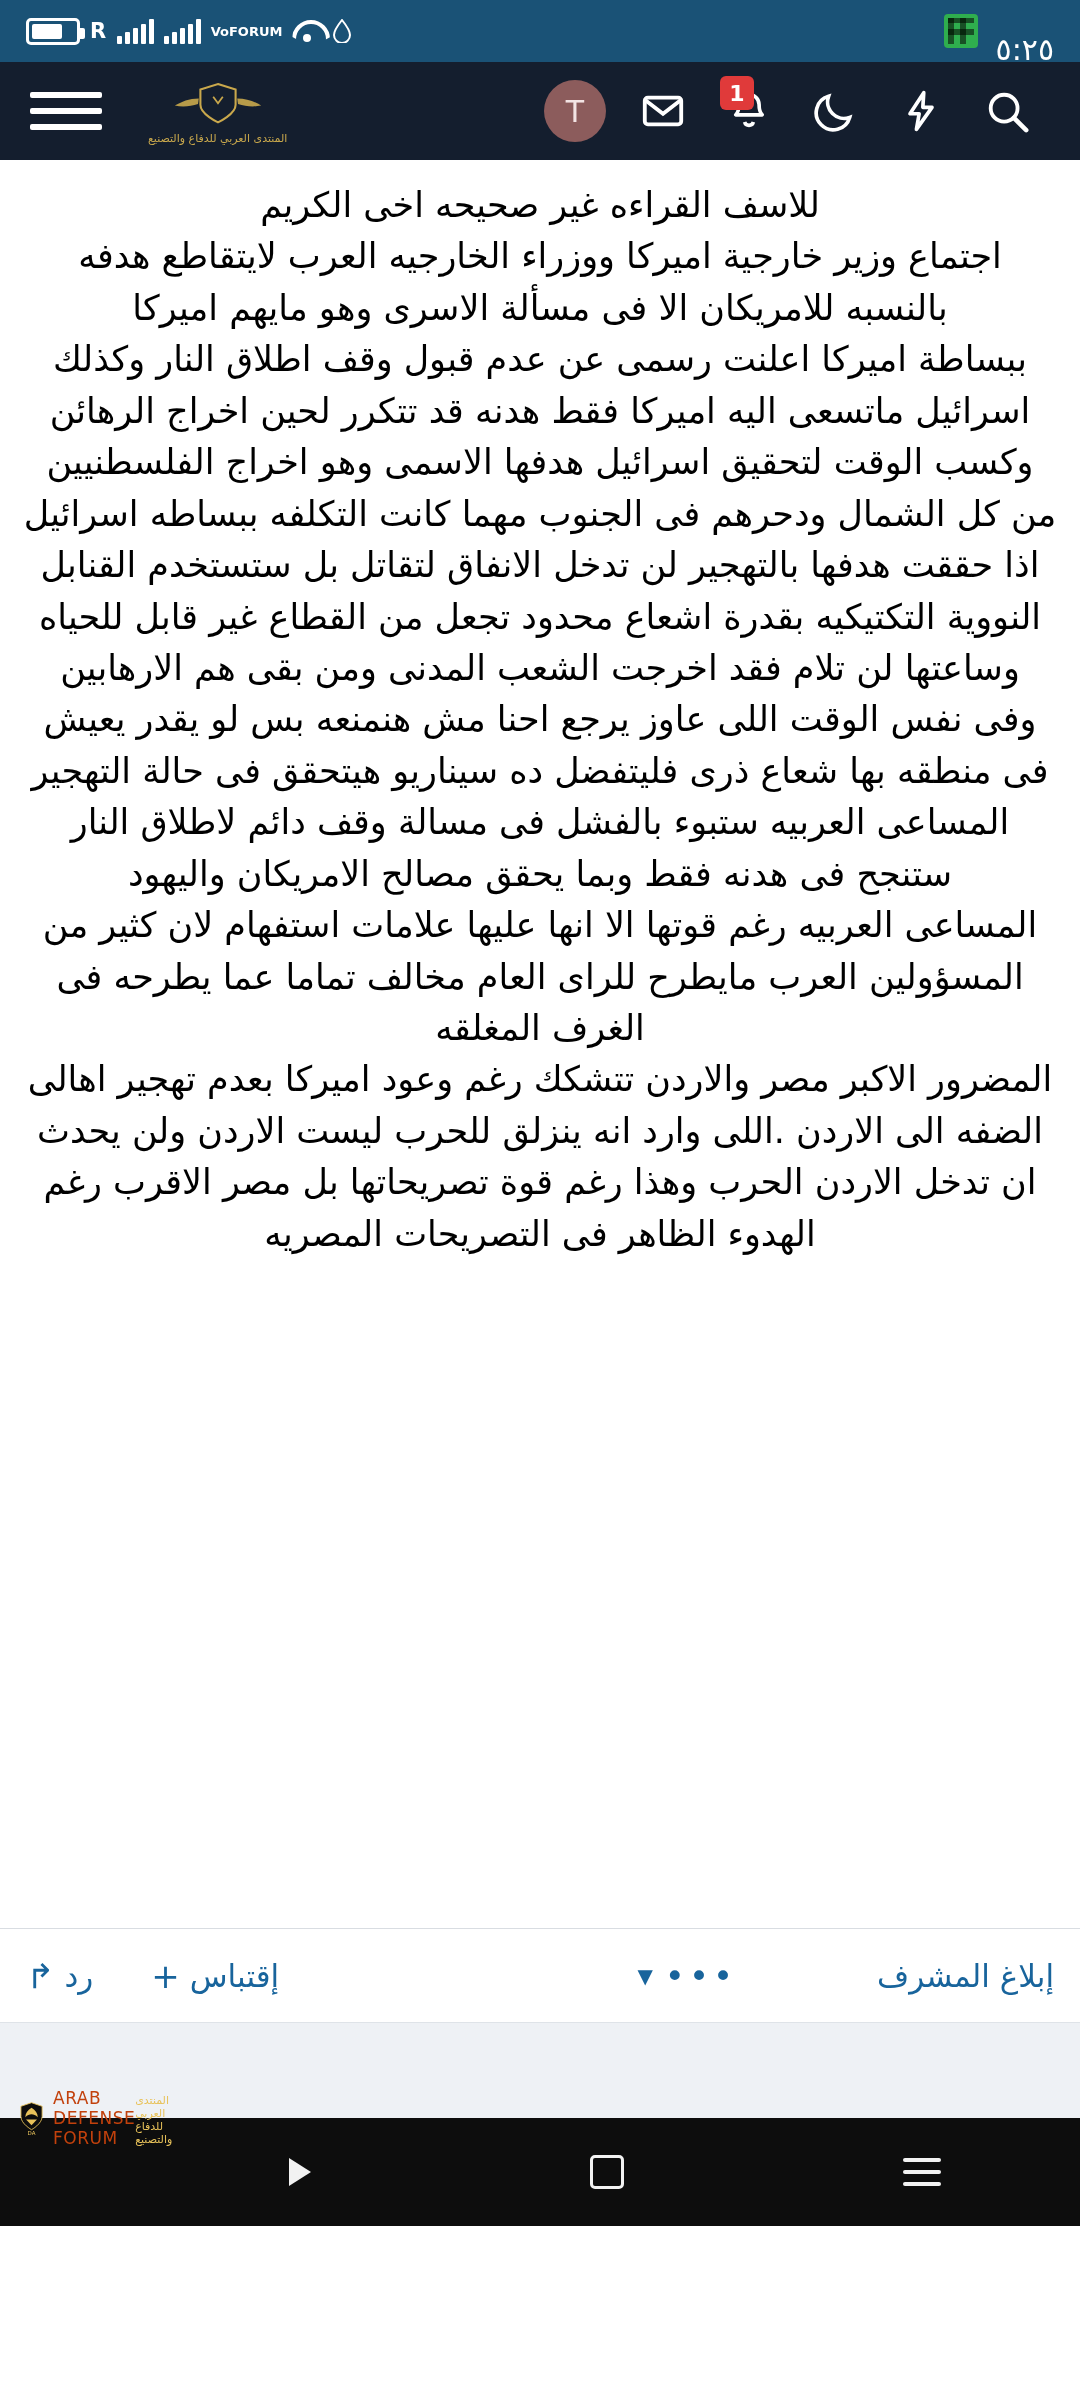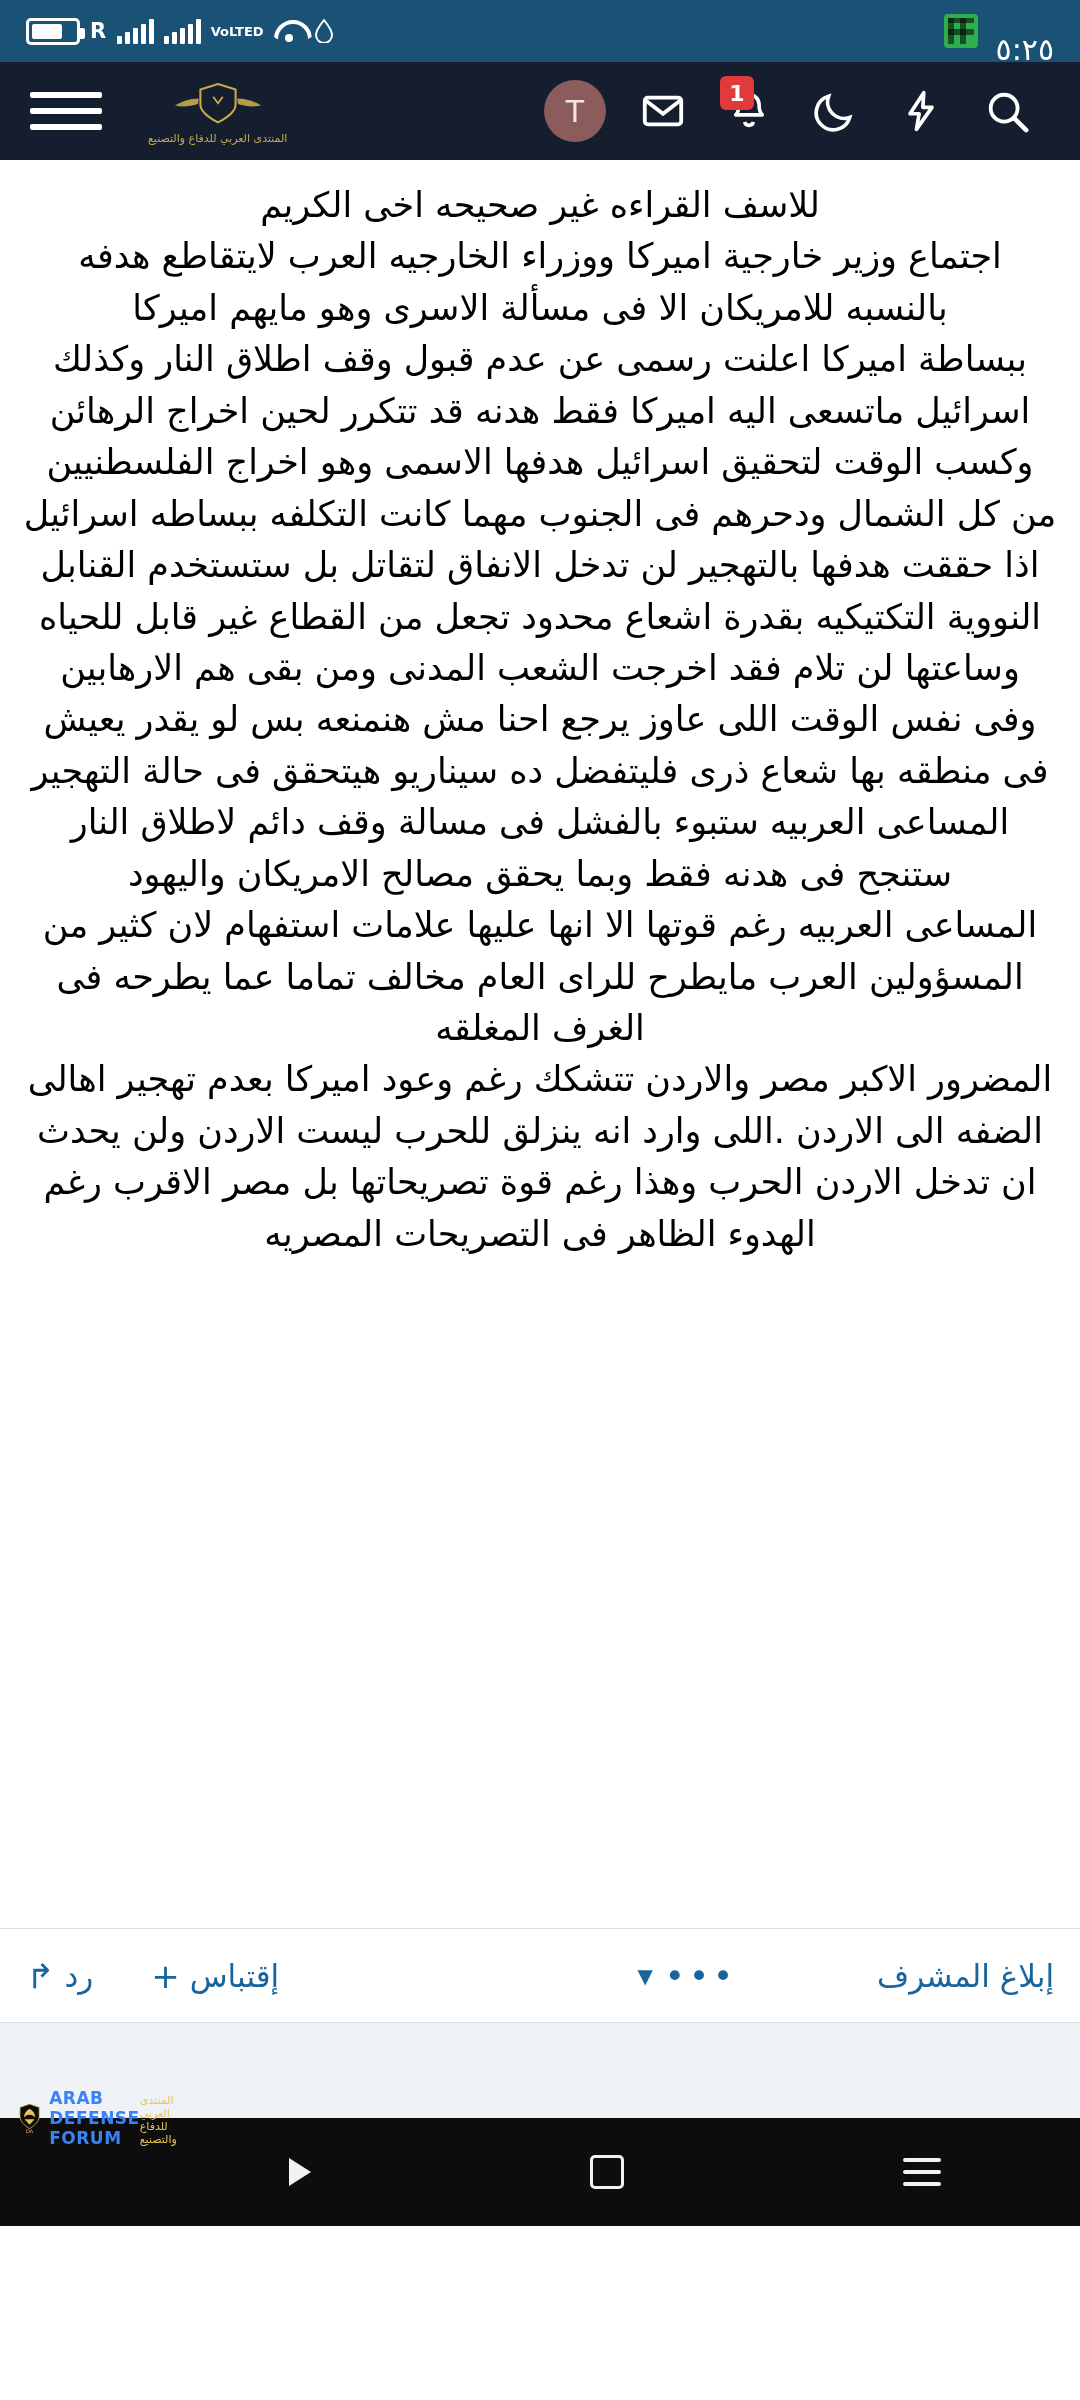--- a/index.html
+++ b/index.html
@@ -166,21 +166,21 @@
     display: flex; align-items: center;
     direction: ltr;
     position: relative;
   }
   .nav-logo {
     position: absolute; left: 10px; top: -88px;
     width: 176px; height: 176px;
     display: flex; flex-direction: row; align-items: center; justify-content: flex-start;
     color: #e8c25a;
   }
-  .nav-logo .t1 { font-size: 17px; font-weight: bold; letter-spacing: .5px; color: #3b82f6; }
+  .nav-logo .t1 { font-size: 17px; font-weight: normal; letter-spacing: .5px; color: #c2410c; }
   .nav-logo .t2 { font-size: 11px; color: #e8c25a; margin-top: 3px; }
   .nav-btns { display: flex; width: 100%; justify-content: space-around; align-items: center; padding-left: 150px; }
   .nav-btn { color: #f2f2f2; display: flex; align-items: center; justify-content: center; }
   .tri { width: 0; height: 0; border-left: 22px solid #f2f2f2; border-top: 14px solid transparent; border-bottom: 14px solid transparent; }
   .sq { width: 34px; height: 34px; border: 3px solid #f2f2f2; border-radius: 5px; }
   .lines { display: flex; flex-direction: column; gap: 8px; }
   .lines i { display: block; width: 38px; height: 4px; background: #f2f2f2; border-radius: 2px; }
 </style>
 </head>
 <body>
@@ -200,21 +200,21 @@
       </div>
     <div class="bars">
         <i></i>
         <i></i>
         <i></i>
         <i></i>
         <i></i>
       </div>
     <div class="volte">
       <span>Vo</span>
-      <span>LTED</span>
+      <span>FORUM</span>
     </div>
     <div class="wifi"></div>
     <svg class="drop" viewBox="0 0 20 24">
       <path d="M10 1 C10 1 2 11 2 16 a8 8 0 0 0 16 0 C18 11 10 1 10 1 z" fill="none" stroke="#ffffff" stroke-width="2"></path>
     </svg>
   </div>
   <div class="sb-right">
     <div class="qr"></div>
     <div class="sb-time">٥:٢٥</div>
   </div>

